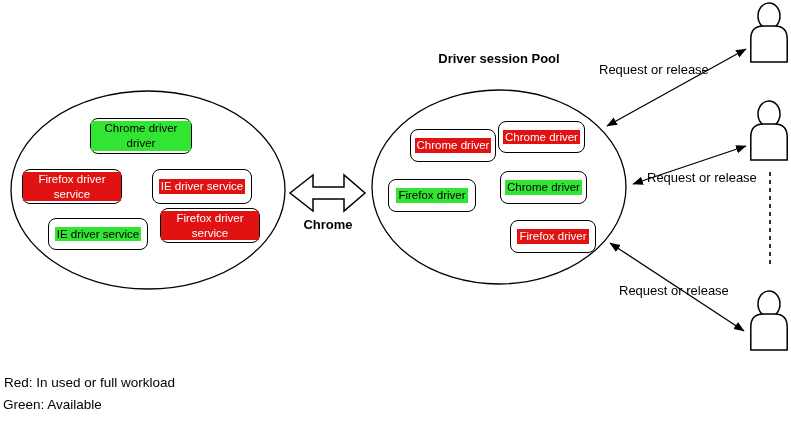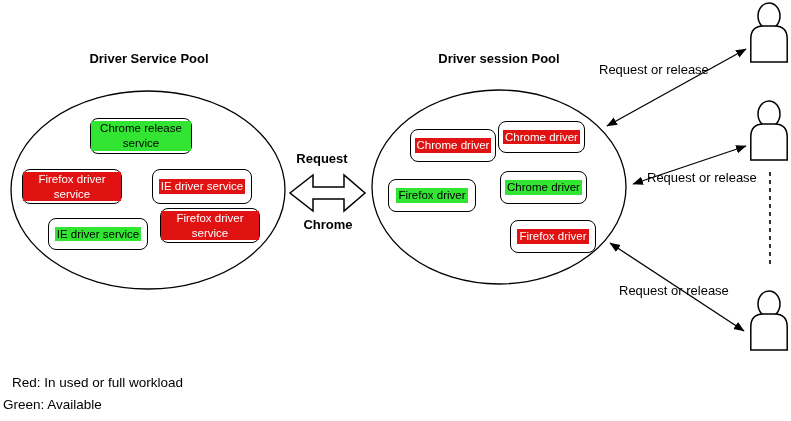--- a/index.html
+++ b/index.html
@@ -47,25 +47,24 @@
     <g transform="translate(750,100)" fill="#fff" stroke="#000" stroke-width="1.5">
       <ellipse cx="19" cy="14" rx="11" ry="13"></ellipse>
       <path d="M0.8,60 L0.8,37 Q0.8,24 13.5,24 L24.5,24 Q37.2,24 37.2,37 L37.2,60 Z"></path>
     </g>
     <g transform="translate(750,290)" fill="#fff" stroke="#000" stroke-width="1.5">
       <ellipse cx="19" cy="14" rx="11" ry="13"></ellipse>
       <path d="M0.8,60 L0.8,37 Q0.8,24 13.5,24 L24.5,24 Q37.2,24 37.2,37 L37.2,60 Z"></path>
     </g>
   </svg>
 
-  <div class="pool-title" style="left:58px;top:51px;width:182px;">Driver Service Pool</div>
   <div class="pool-title" style="left:406px;top:51px;width:186px;">Driver session Pool</div>
 
   <div class="pool-box" style="left:90px;top:118px;width:100px;height:34px;" data-status="green">
-    <span class="hl">Chrome release service</span>
+    <span class="hl">Chrome driver driver</span>
   </div>
   <div class="pool-box" style="left:22px;top:169px;width:98px;height:33px;" data-status="red">
     <span class="hl">Firefox driver service</span>
   </div>
   <div class="pool-box" style="left:152px;top:169px;width:98px;height:33px;" data-status="red">
     <span class="hl">IE driver service</span>
   </div>
   <div class="pool-box" style="left:48px;top:218px;width:98px;height:30px;" data-status="green">
     <span class="hl">IE driver service</span>
   </div>
@@ -82,23 +81,22 @@
   <div class="pool-box" style="left:388px;top:179px;width:86px;height:31px;" data-status="green">
     <span class="hl">Firefox driver</span>
   </div>
   <div class="pool-box" style="left:500px;top:171px;width:85px;height:31px;" data-status="green">
     <span class="hl">Chrome driver</span>
   </div>
   <div class="pool-box" style="left:510px;top:220px;width:84px;height:31px;" data-status="red">
     <span class="hl">Firefox driver</span>
   </div>
 
-  <div class="arrow-word" style="left:277px;top:151px;">Request</div>
   <div class="arrow-word" style="left:283px;top:217px;">Chrome</div>
 
   <div class="req-rel-label" style="left:599px;top:62px;">Request or release</div>
   <div class="req-rel-label" style="left:647px;top:170px;">Request or release</div>
   <div class="req-rel-label" style="left:619px;top:283px;">Request or release</div>
 
-  <div class="legend-line" style="left:12px;top:375px;">Red: In used or full workload</div>
+  <div class="legend-line" style="left:4px;top:375px;">Red: In used or full workload</div>
   <div class="legend-line" style="left:3px;top:397px;">Green: Available</div>
 
 </div>
 
 </body></html>

